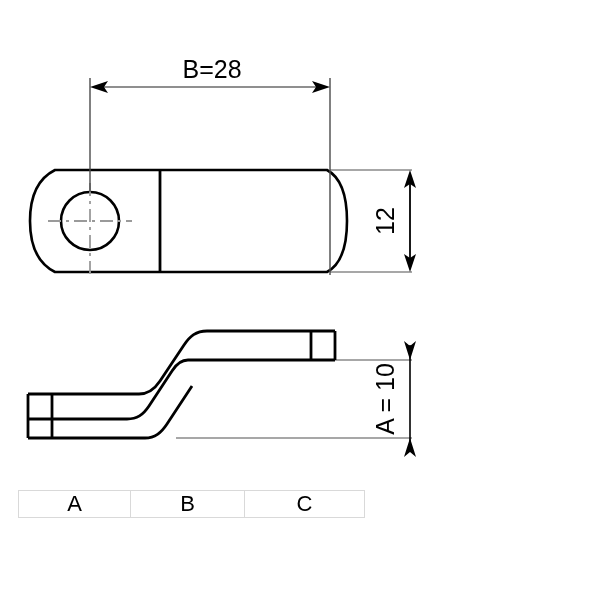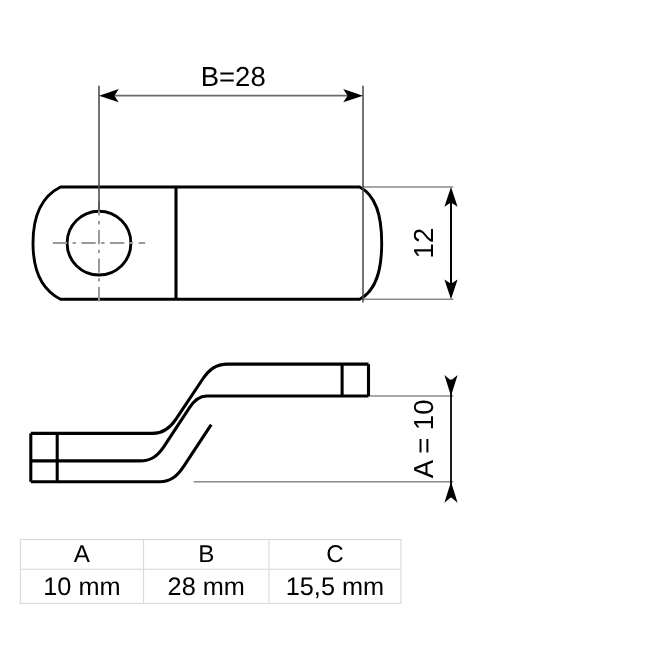--- a/index.html
+++ b/index.html
@@ -154,21 +154,16 @@
 
   </svg>
 
   <table class="spec-table">
     <tbody>
         <tr>
       <td class="hdr-cell col-a">A</td>
       <td class="hdr-cell col-b">B</td>
       <td class="hdr-cell col-c">C</td>
     </tr>
-    <tr>
-      <td class="val-cell col-a">10 mm</td>
-      <td class="val-cell col-b">28 mm</td>
-      <td class="val-cell col-c">15,5 mm</td>
-    </tr>
   </tbody>
     </table>
 
 </div>
 
 </body></html>

